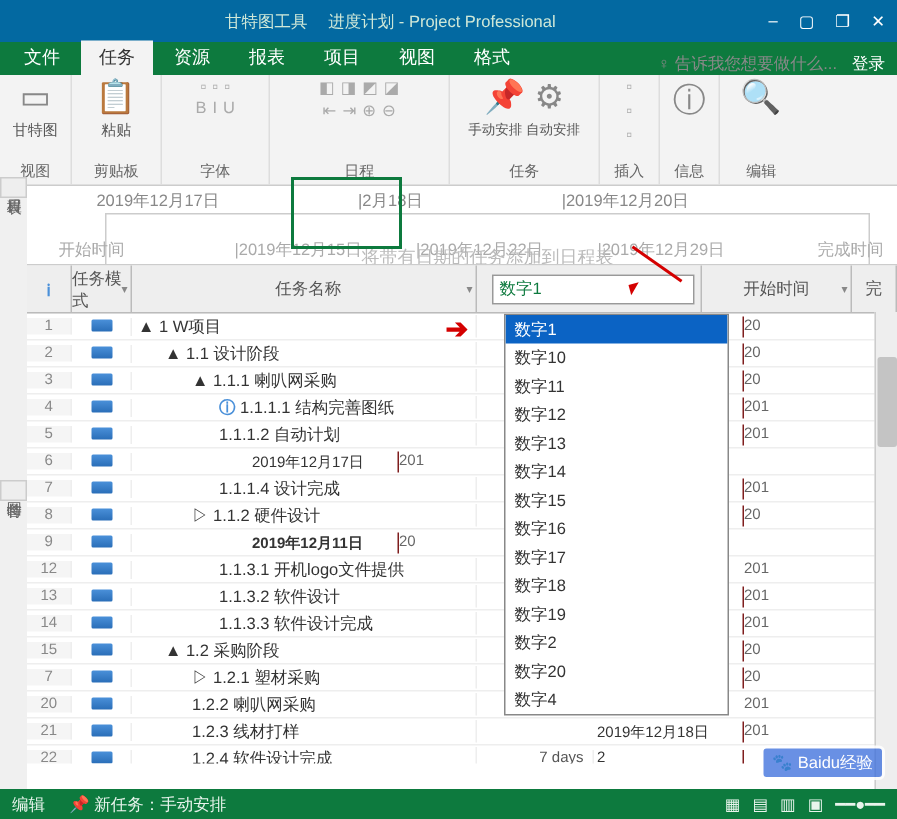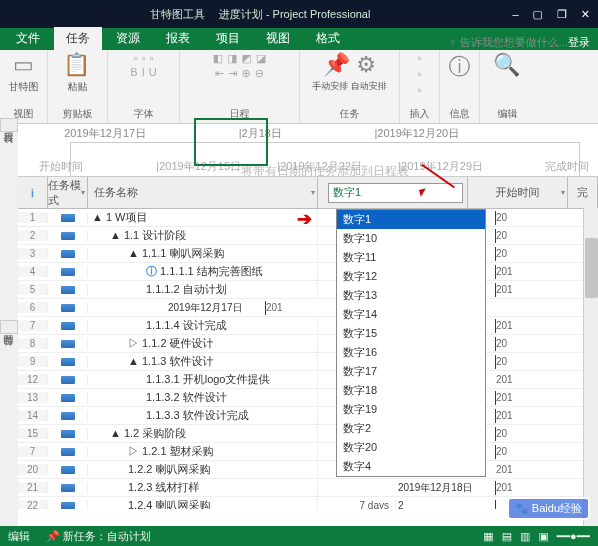--- a/index.html
+++ b/index.html
@@ -1,44 +1,44 @@
 <!DOCTYPE html>
 <html><head>
 <meta charset="utf-8">
 <style>
 *{margin:0;padding:0;box-sizing:border-box;font-family:"Microsoft YaHei","SimSun",sans-serif;font-size:11px}
 body{background:#f0f0f0;width:598px;height:546px;overflow:hidden;position:relative}
-.titlebar{background:#0f172a;height:28px;display:flex;align-items:center;color:#fff;padding:0 8px}
+.titlebar{background:#0369a1;height:28px;display:flex;align-items:center;color:#fff;padding:0 8px}
 .titlebar .center{flex:1;text-align:center;font-size:10px;color:#cfe8d8}
 .titlebar .wincontrols{display:flex;gap:14px;font-size:12px}
 .ribbon-tabs{background:#0d7a3e;height:22px;display:flex;align-items:flex-end;color:#fff;padding-left:4px;gap:2px}
 .ribbon-tabs .tab{padding:3px 12px;font-size:12px;cursor:pointer}
 .ribbon-tabs .tab.active{background:#f3f3f3;color:#333}
-.ribbon-tabs .right{margin-left:auto;display:flex;align-items:center;padding-right:8px;font-size:11px}
+.ribbon-tabs .right{margin-left:auto;display:flex;align-items:center;gap:10px;padding-right:8px;font-size:11px}
 .ribbon{background:#f3f3f3;height:74px;border-bottom:1px solid #ccc;display:flex}
 .ribbon-group{border-right:1px solid #ddd;padding:2px 8px;display:flex;flex-direction:column;justify-content:space-between;align-items:center}
 .ribbon-group .icons{display:flex;flex-direction:column;gap:2px;align-items:center;color:#888;font-size:14px}
 .ribbon-group .label{font-size:10px;color:#666;text-align:center}
 .big-icon{font-size:22px;color:#888}
 .small-icons{display:flex;gap:4px;color:#aaa;font-size:12px}
 .tell{color:#888;font-size:11px}
 .timeline-area{background:#fff;border-bottom:1px solid #ccc;position:relative;height:62px}
 .timeline-dates{display:flex;justify-content:space-around;font-size:9px;color:#888;padding-top:2px}
 .timeline-box{position:absolute;left:52px;right:18px;top:18px;bottom:8px;border:1px solid #ccc}
 .timeline-inner{position:absolute;left:-32px;right:-10px;top:16px;font-size:8px;color:#aaa;display:flex;justify-content:space-between}
 .timeline-green{position:absolute;left:176px;top:-6px;width:74px;height:48px;border:2px solid #0d7a3e}
 .timeline-hint{position:absolute;left:0;right:0;top:20px;text-align:center;color:#bbb;font-size:12px}
 .sidelabel{position:absolute;left:0;top:118px;width:18px;writing-mode:vertical-rl;text-align:center;font-size:10px;color:#666;background:#eee;padding:6px 2px;border:1px solid #ccc}
 .sidelabel2{position:absolute;left:0;top:320px;width:18px;writing-mode:vertical-rl;text-align:center;font-size:10px;color:#666;background:#eee;padding:6px 2px;border:1px solid #ccc}
 .grid-wrap{position:absolute;left:18px;right:0;top:176px;bottom:20px;background:#fff;border-top:1px solid #ccc}
 .grid-header{display:flex;height:32px;background:#eee;border-bottom:1px solid #bbb}
 .gh{border-right:1px solid #bbb;display:flex;align-items:center;justify-content:center;font-size:10px;color:#555;position:relative}
 .gh.info{width:30px}
 .gh.mode{width:40px}
-.gh.name{width:230px;justify-content:flex-start;padding-left:6px}
+.gh.name{width:230px;justify-content:center;padding-left:6px}
 .gh.num{width:150px;justify-content:flex-start;padding-left:6px;color:#0d7a3e}
 .gh.start{width:100px}
 .gh .dd{position:absolute;right:2px;font-size:8px;color:#888}
 .col-num-header{background:#fff;border:1px solid #999;height:20px;margin:6px 4px;width:140px;display:flex;align-items:center;padding-left:4px}
 .grid-body{position:relative;height:300px;overflow:hidden}
 .row{display:flex;height:18px;border-bottom:1px solid #eee;align-items:center}
 .row .rn{width:30px;text-align:center;color:#888;font-size:10px;border-right:1px solid #eee;background:#f5f5f5}
 .row .tm{width:40px;text-align:center;border-right:1px solid #eee}
 .task-icon{display:inline-block;width:14px;height:8px;background:linear-gradient(#4a90d9,#2a6eb8);border-radius:1px}
 .row .nm{width:230px;border-right:1px solid #eee;padding-left:4px;white-space:nowrap;overflow:hidden;font-size:11px;color:#333}
@@ -303,21 +303,20 @@
         <div class="rn">8</div>
         <div class="tm"><span class="task-icon"></span></div>
         <div class="nm bold"><span class="indent2">▷ 1.1.2 硬件设计</span></div>
         <div class="dur"></div>
         <div class="st bold">2019年12月14日</div>
         <div class="fin">20</div>
       </div>
       <div class="row">
         <div class="rn">9</div>
         <div class="tm"><span class="task-icon"></span></div>
-        <div class="nm bold"><span class="indent2">▲ 1.1.3 软件设计</span></div>
         <div class="dur"></div>
         <div class="st bold">2019年12月11日</div>
         <div class="fin">20</div>
       </div>
       <div class="row">
         <div class="rn">12</div>
         <div class="tm"><span class="task-icon"></span></div>
         <div class="nm "><span class="indent3">1.1.3.1 开机logo文件提供</span></div>
         <div class="dur"></div>
         <div class="st "></div>
@@ -367,21 +366,21 @@
         <div class="rn">21</div>
         <div class="tm"><span class="task-icon"></span></div>
         <div class="nm "><span class="indent2">1.2.3 线材打样</span></div>
         <div class="dur"></div>
         <div class="st ">2019年12月18日</div>
         <div class="fin">201</div>
       </div>
       <div class="row">
         <div class="rn">22</div>
         <div class="tm"><span class="task-icon"></span></div>
-        <div class="nm "><span class="indent2">1.2.4 喇叭网采购</span></div>
+        <div class="nm "><span class="indent2">1.2.4 软件设计完成</span></div>
         <div class="dur">7 days</div>
         <div class="st ">2</div>
         <div class="fin"></div>
       </div>
     </div>
 </div>
 
 <div class="sidelabel2">甘特图</div>
 
 <div class="arrow-red">➔</div>
@@ -392,21 +391,21 @@
 
 <div class="watermark">
   <div class="wm-box">
       <span>🐾</span>
       <span>Baidu经验</span>
     </div>
 </div>
 
 <div class="statusbar">
   <span>编辑</span>
-  <span>📌 <span>新任务：自动计划</span></span>
+  <span>📌 <span>新任务：手动安排</span></span>
   <div class="sright">
     <span>▦</span>
     <span>▤</span>
     <span>▥</span>
     <span>▣</span>
     <span>━━●━━</span>
   </div>
 </div>
 
 </body></html>

